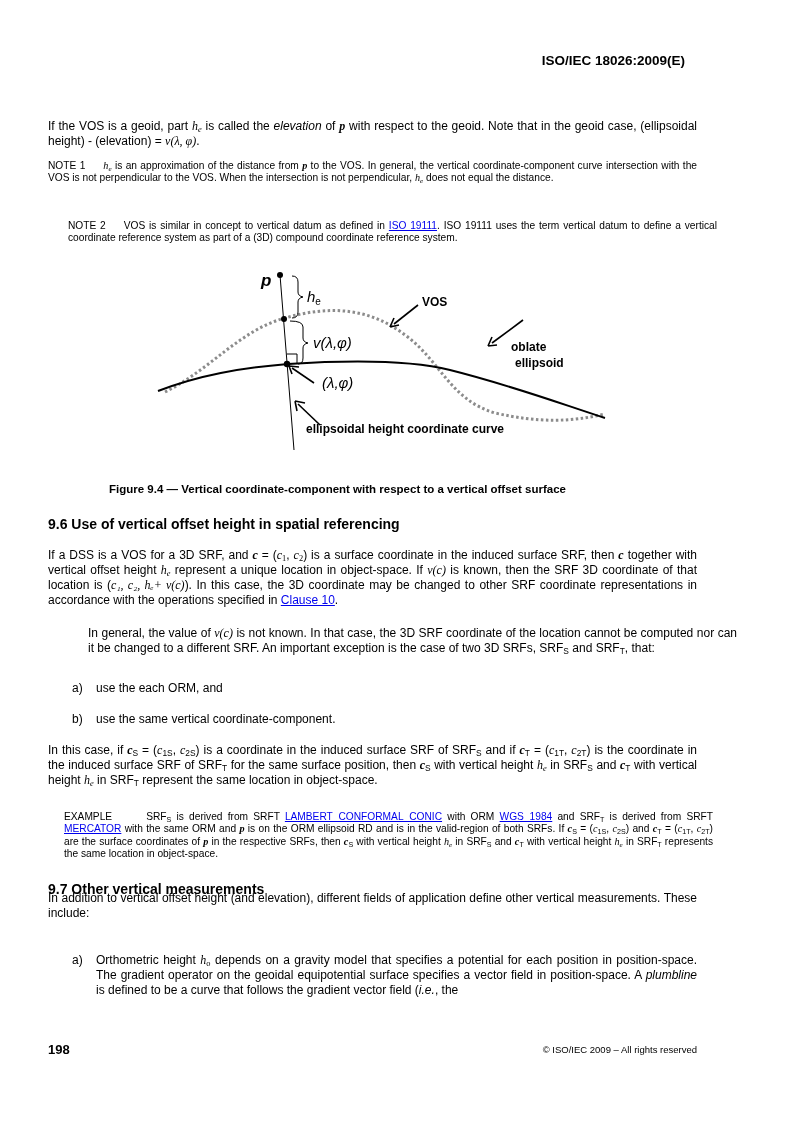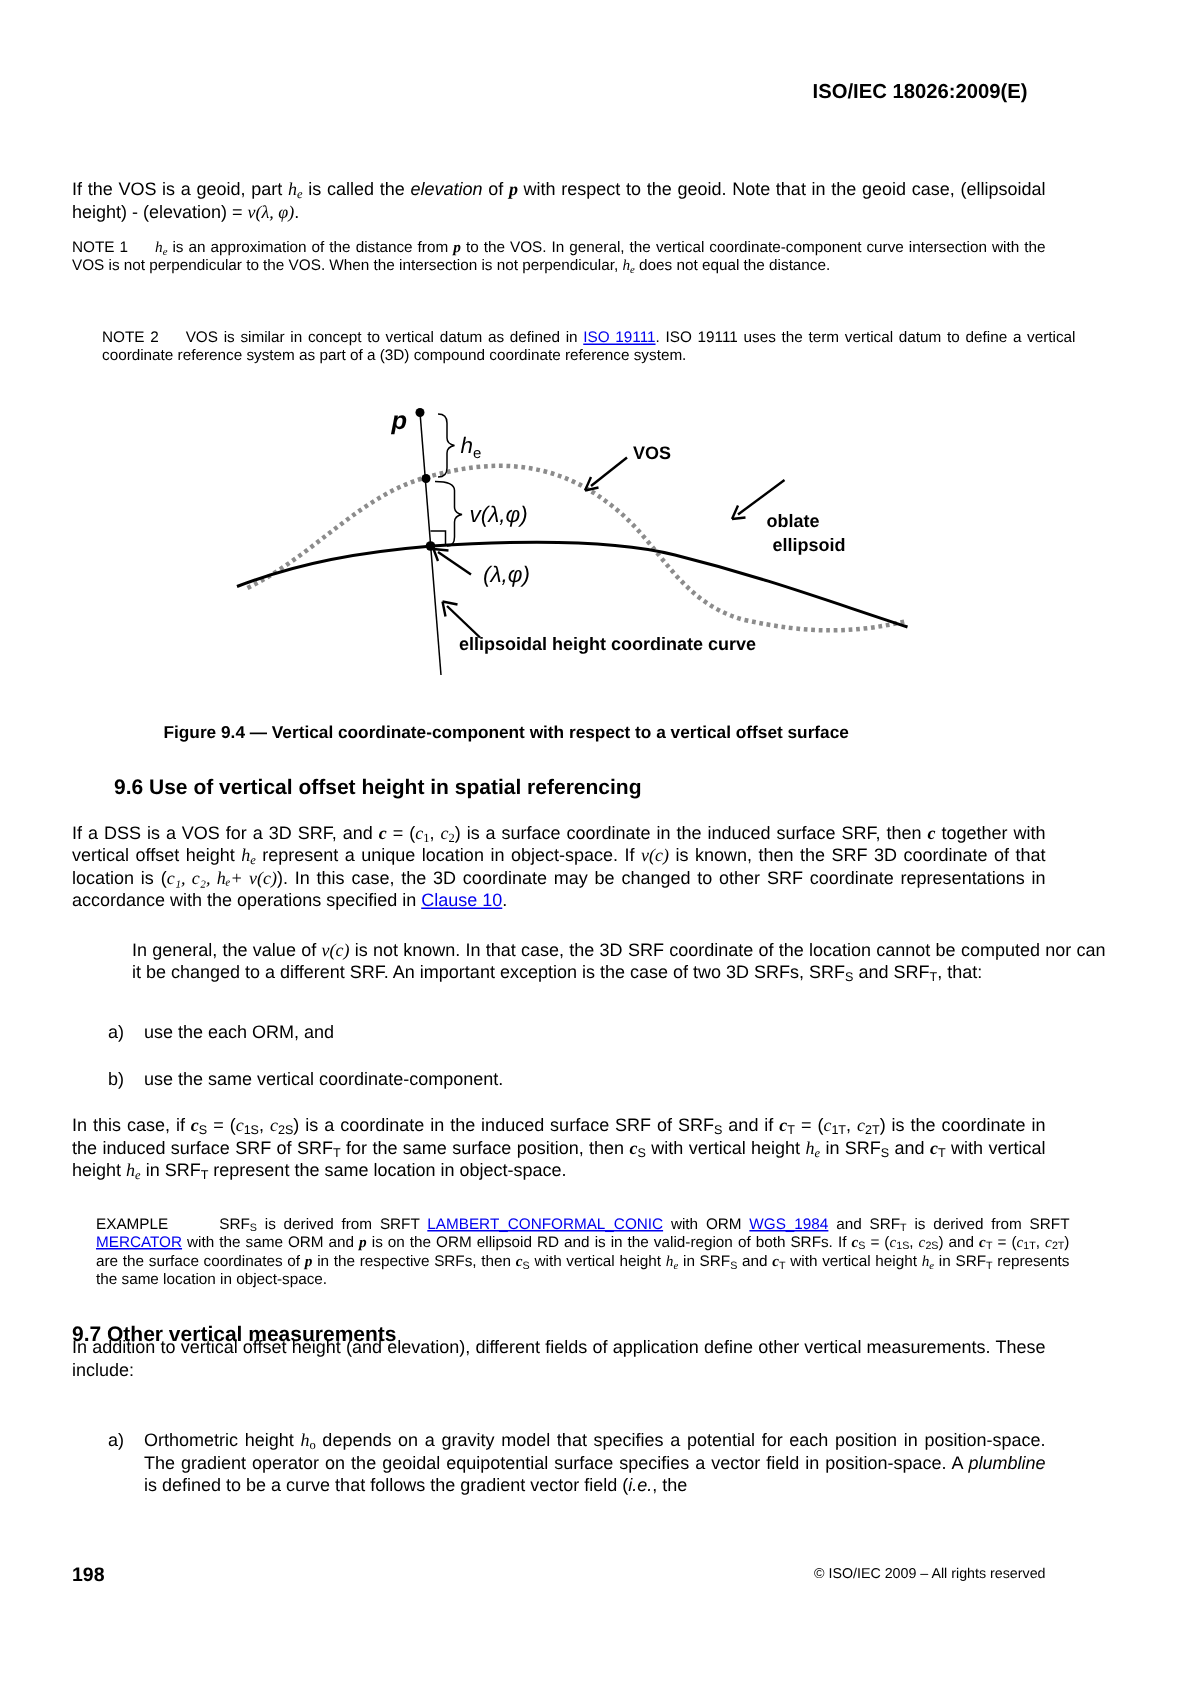--- a/index.html
+++ b/index.html
@@ -79,21 +79,21 @@
   <text x="163" y="88" font-family="Liberation Serif, serif" font-style="italic" font-size="15">v(λ,φ)</text>
   <text x="172" y="128" font-family="Liberation Serif, serif" font-style="italic" font-size="15">(λ,φ)</text>
   <text x="272" y="46" font-size="12" font-weight="bold">VOS</text>
   <text x="361" y="91" font-size="12" font-weight="bold">oblate</text>
   <text x="365" y="107" font-size="12" font-weight="bold">ellipsoid</text>
   <text x="156" y="173" font-size="12" font-weight="bold">ellipsoidal height coordinate curve</text>
 </svg>
 
 <div class="abs cap" style="left:109px; top:483px;">Figure 9.4 — Vertical coordinate-component with respect to a vertical offset surface</div>
 
-<div class="abs h2" style="left:48px; top:516px;margin-left:28px;">9.6 Use of vertical offset height in spatial referencing</div>
+<div class="abs h2" style="left:48px; top:516px;">9.6 Use of vertical offset height in spatial referencing</div>
 
 <div class="abs para" style="left:48px; top:548px; width:649px;">
   <span>If a DSS is a VOS for a 3D SRF, and </span><span class="mb">c</span><span> = (</span><span class="m">c</span><sub class="mu">1</sub><span>, </span><span class="m">c</span><sub class="mu">2</sub><span>) is a surface coordinate in the induced surface SRF, then </span><span class="mb">c</span><span> together with vertical offset height </span><span class="m">h</span><sub class="m">e</sub><span> represent a unique location in object-space. If </span><span class="m">v(c)</span><span> is known, then the SRF 3D coordinate of that location is (</span><span class="m">c₁, c₂, hₑ+ v(c)</span><span>). In this case, the 3D coordinate may be changed to other SRF coordinate representations in accordance with the operations specified in </span><a href="#">Clause 10</a><span>.</span>
 </div>
 
 <div class="abs para" style="left:48px; top:626px; width:649px;margin-left:40px;">
   <span>In general, the value of </span><span class="m">v(c)</span><span> is not known. In that case, the 3D SRF coordinate of the location cannot be computed nor can it be changed to a different SRF. An important exception is the case of two 3D SRFs, SRF</span><sub>S</sub><span> and SRF</span><sub>T</sub><span>, that:</span>
 </div>
 
 <div class="abs para" style="left:72px; top:681px; width:625px; height:16px;">

